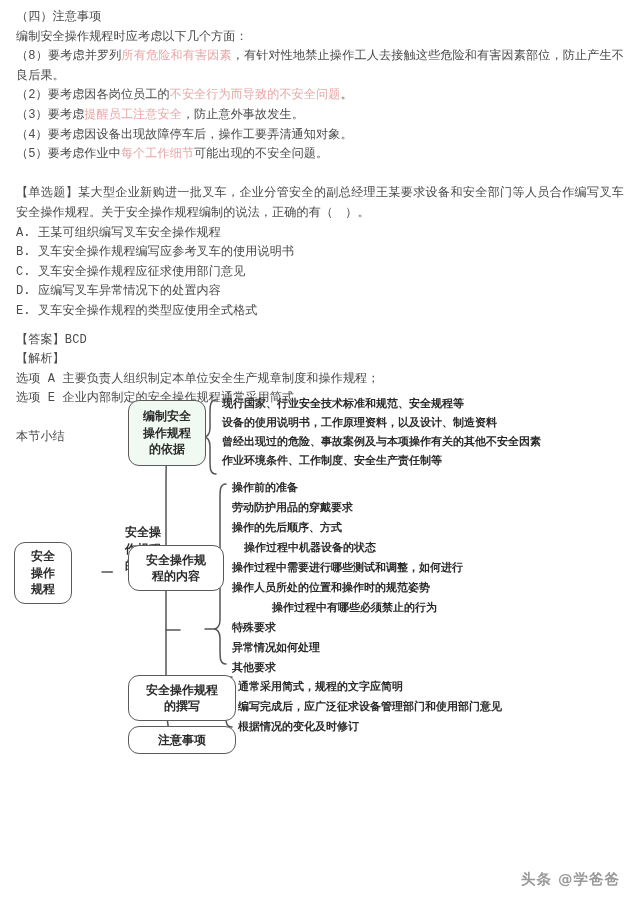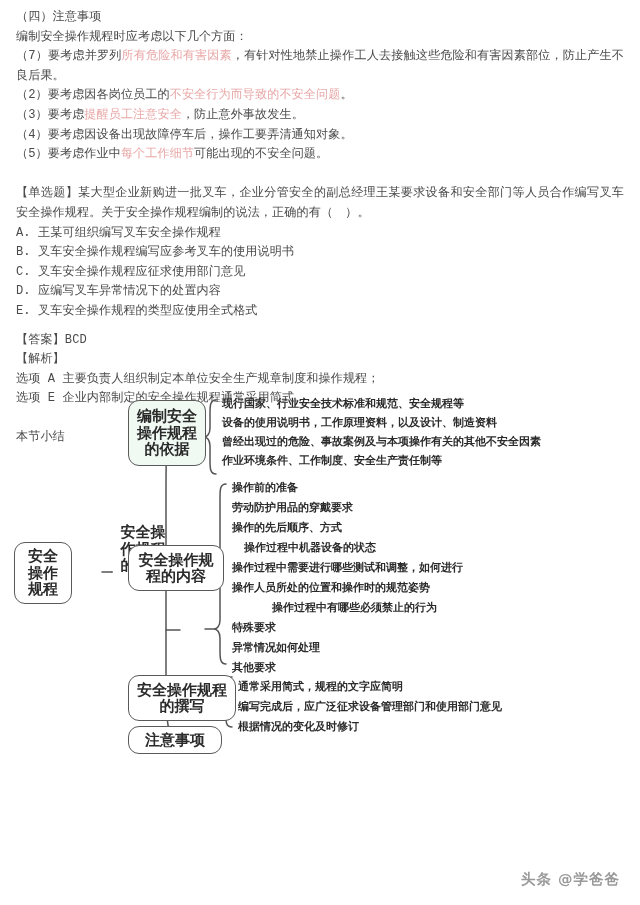--- a/index.html
+++ b/index.html
@@ -55,21 +55,21 @@
     height: 390px;
     overflow: visible;
   }
   .node {
     position: absolute;
     box-sizing: border-box;
     border: 1.6px solid #5a5a5a;
     border-radius: 11px;
     background: #ffffff;
     color: #2b2b2b;
-    font-size: 15px;
+    font-size: 12px;
     line-height: 16.5px;
     font-weight: 700;
     text-align: center;
     display: flex;
     align-items: center;
     justify-content: center;
     padding: 3px 5px;
   }
   .node.green { background: #f0faf3; }
   .node.plain {
@@ -107,21 +107,21 @@
 
   <p class="para">
     <span>（四）注意事项</span>
   </p>
 
   <p class="para">
     <span>编制安全操作规程时应考虑以下几个方面：</span>
   </p>
 
   <p class="para">
-    <span>（7）要考虑并罗列</span><span class="hl">所有危险和有害因素</span><span>，有针对性地禁止操作工人去接触这些危险和有害因素部位，防止产生不良后果。</span>
+    <span>（8）要考虑并罗列</span><span class="hl">所有危险和有害因素</span><span>，有针对性地禁止操作工人去接触这些危险和有害因素部位，防止产生不良后果。</span>
   </p>
 
   <p class="para">
     <span>（2）要考虑因各岗位员工的</span><span class="hl">不安全行为而导致的不安全问题</span><span>。</span>
   </p>
 
   <p class="para">
     <span>（3）要考虑</span><span class="hl">提醒员工注意安全</span><span>，防止意外事故发生。</span>
   </p>
 
@@ -242,21 +242,21 @@
   <div class="node" style="left:128px; top:153px; width:96px; height:46px;justify-content:center;">
     <span style="white-space:pre-line;">安全操作规
 程的内容</span>
   </div>
 
   <div class="node" style="left:128px; top:283px; width:108px; height:46px;">
     <span style="white-space:pre-line;">安全操作规程
 的撰写</span>
   </div>
 
-  <div class="node" style="left:128px; top:334px; width:94px; height:28px;">
+  <div class="node" style="left:128px; top:334px; width:108px; height:28px;">
     <span style="white-space:pre-line;">注意事项</span>
   </div>
 
   <div class="leaf" style="left:222px; top:2px;">现行国家、行业安全技术标准和规范、安全规程等</div>
   <div class="leaf" style="left:222px; top:21px;">设备的使用说明书，工作原理资料，以及设计、制造资料</div>
   <div class="leaf" style="left:222px; top:40px;">曾经出现过的危险、事故案例及与本项操作有关的其他不安全因素</div>
   <div class="leaf" style="left:222px; top:59px;">作业环境条件、工作制度、安全生产责任制等</div>
 
   <div class="leaf" style="left:232px; top:86px;">操作前的准备</div>
   <div class="leaf" style="left:232px; top:106px;">劳动防护用品的穿戴要求</div>

